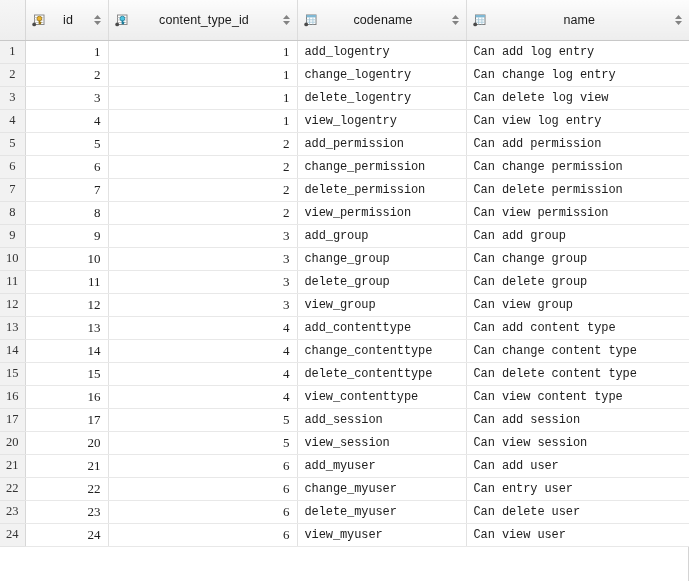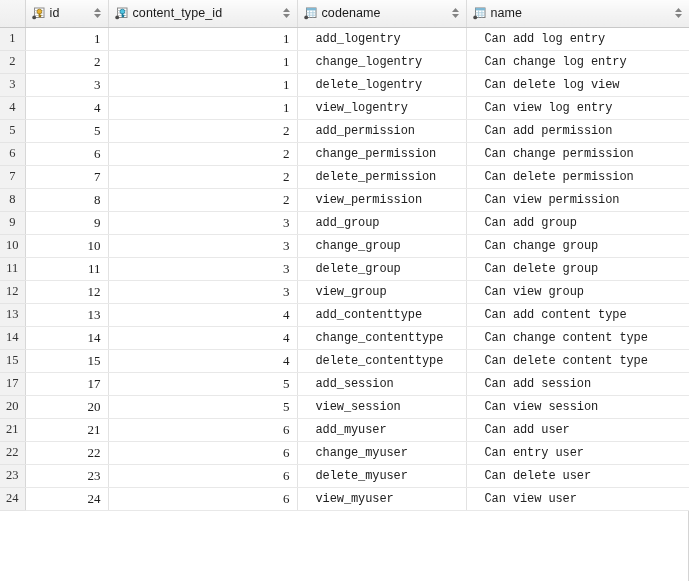--- a/index.html
+++ b/index.html
@@ -26,30 +26,30 @@
 
   table.data-grid {
     border-collapse: collapse;
     table-layout: fixed;
     width: 689px;
     font-size: 12px;
   }
 
   
   thead th {
-    height: 27px;
+    height: 40px;
     box-sizing: border-box;
     background: linear-gradient(to bottom, #fcfcfc 0%, #f3f3f3 55%, #ededed 100%);
     border-bottom: 1px solid #c8c8c8;
     border-right: 1px solid #dcdcdc;
     padding: 0 4px 0 6px;
     font-weight: normal;
     font-size: 12.5px;
     color: #1a1a1a;
-    text-align: left;
+    text-align: center;
     vertical-align: middle;
     white-space: nowrap;
     overflow: hidden;
   }
   thead th.gutter-head {
     background: linear-gradient(to bottom, #f6f6f6 0%, #eeeeee 100%);
     border-right: 1px solid #d7d7d7;
     padding: 0;
   }
   .th-inner {
@@ -108,21 +108,21 @@
   tbody td.num {
     text-align: right;
     font-family: "Liberation Serif", serif;
     font-size: 13px;
     padding-right: 7px;
   }
   tbody td.mono {
     font-family: "Liberation Mono", monospace;
     font-size: 12px;
     letter-spacing: -0.1px;
-    padding-left: 18px;
+    padding-left: 7px;
   }
 
   col.c-gutter { width: 25px; }
   col.c-id { width: 83px; }
   col.c-ctid { width: 189px; }
   col.c-code { width: 169px; }
   col.c-name { width: 223px; }
 </style>
 </head>
 <body>
@@ -323,20 +323,27 @@
           <td class="mono" style="border-right: none;">Can change content type</td>
         </tr>
         <tr>
           <td class="rownum">15</td>
           <td class="num">15</td>
           <td class="num">4</td>
           <td class="mono">delete_contenttype</td>
           <td class="mono" style="border-right: none;">Can delete content type</td>
         </tr>
         <tr>
+          <td class="rownum">16</td>
+          <td class="num">16</td>
+          <td class="num">4</td>
+          <td class="mono">view_contenttype</td>
+          <td class="mono" style="border-right: none;">Can view content type</td>
+        </tr>
+        <tr>
           <td class="rownum">17</td>
           <td class="num">17</td>
           <td class="num">5</td>
           <td class="mono">add_session</td>
           <td class="mono" style="border-right: none;">Can add session</td>
         </tr>
         <tr>
           <td class="rownum">20</td>
           <td class="num">20</td>
           <td class="num">5</td>

